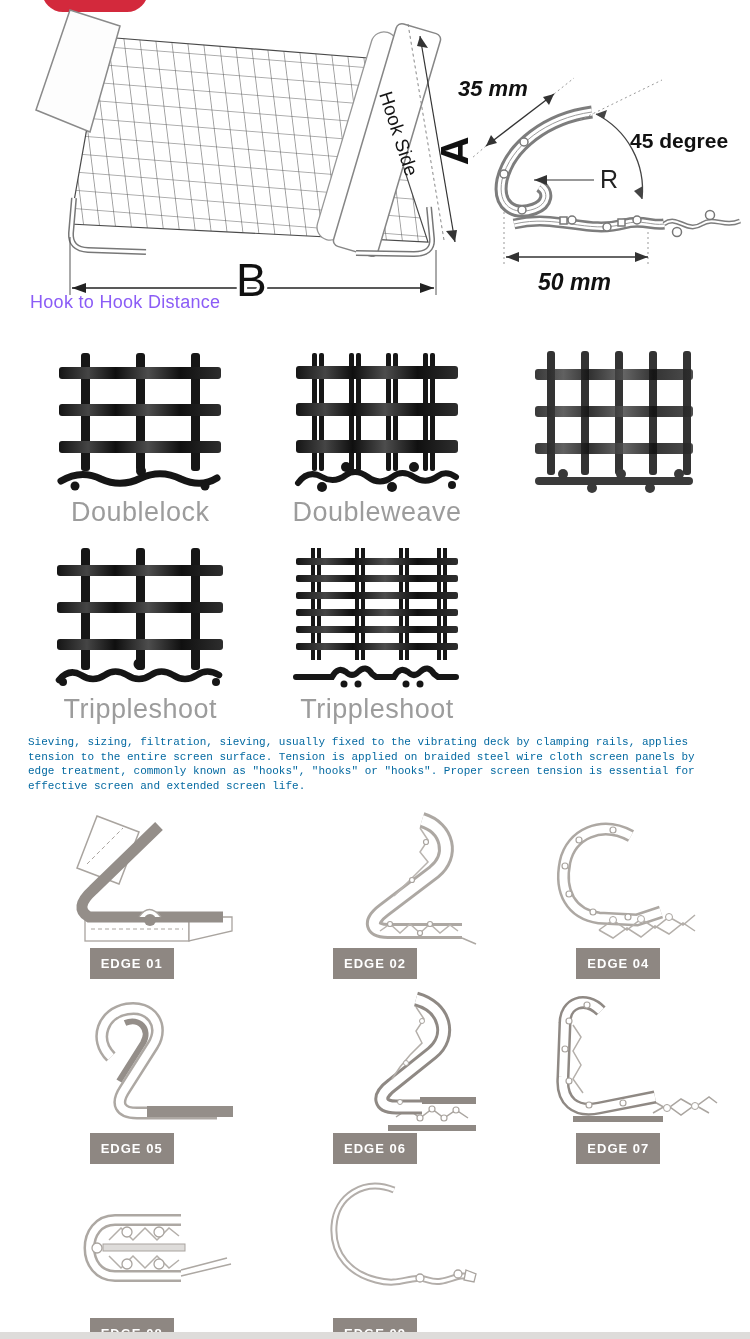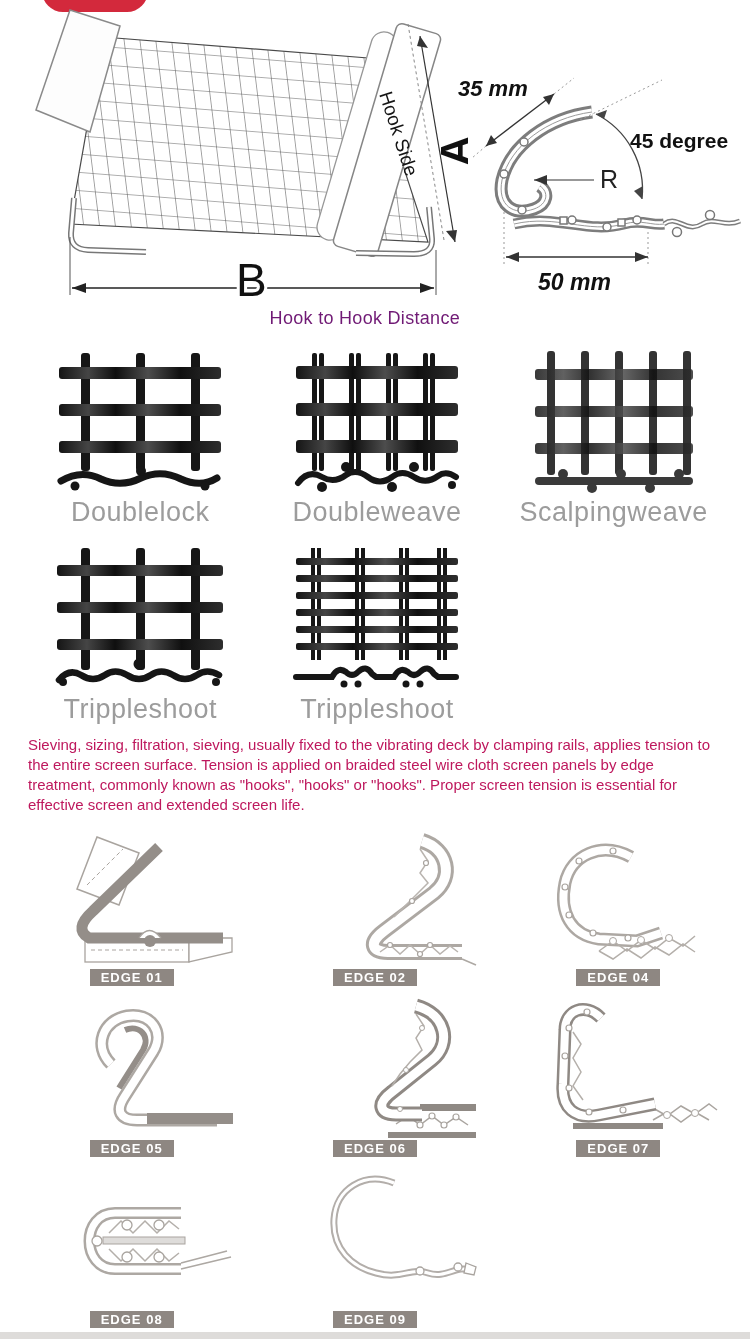--- a/index.html
+++ b/index.html
@@ -6,34 +6,34 @@
   body{width:750px;height:1339px;background:#ffffff;font-family:"Liberation Sans",sans-serif;position:relative;overflow:hidden;}
   .page{position:relative;width:750px;height:1339px;}
 
   
   .red-tab{position:absolute;left:42px;top:-30px;width:106px;height:42px;border-radius:21px;background:#d3293c;}
 
   
   .hero{position:relative;width:750px;height:345px;}
   .mesh-svg{position:absolute;left:8px;top:2px;}
   .cross-svg{position:absolute;left:452px;top:54px;}
-  .hero-caption{position:absolute;left:30px;top:308px;width:430px;text-align:right;font-size:18px;color:#701a75;letter-spacing:.3px;}
+  .hero-caption{position:absolute;left:30px;top:292px;width:430px;text-align:left;font-size:18px;color:#8b5cf6;letter-spacing:.3px;}
 
   
   .weave-grid{display:grid;grid-template-columns:repeat(3,1fr);padding:2px 18px 0 22px;row-gap:16px;}
   .weave-cell{display:flex;flex-direction:column;align-items:center;}
   .weave-label{font-size:27px;color:#9c9c9c;margin-top:2px;letter-spacing:.5px;}
 
   
-  .description{margin:10px 28px 6px 28px;font-size:15px;line-height:1.33;color:#be185d;}
+  .description{margin:10px 28px 6px 28px;font-size:11px;line-height:1.33;color:#0369a1;font-family:Liberation Mono, monospace;}
 
   
   .edge-grid{display:grid;grid-template-columns:repeat(3,1fr);padding:0 10px;row-gap:6px;}
   .edge-cell{display:flex;flex-direction:column;align-items:center;}
-  .edge-badge{display:inline-block;background:#8e8782;color:#fff;font-weight:bold;font-size:13px;letter-spacing:1px;padding:1px 11px;margin-top:2px;}
+  .edge-badge{display:inline-block;background:#8e8782;color:#fff;font-weight:bold;font-size:13px;letter-spacing:1px;padding:8px 11px;margin-top:2px;}
 
   .bottom-strip{position:absolute;left:0;bottom:0;width:750px;height:7px;background:#dedcda;}
   svg text{font-family:"Liberation Sans",sans-serif;}
 </style>
 </head>
 <body>
 
 <div class="page">
 
   <div class="red-tab"></div>
@@ -193,21 +193,20 @@
         <rect x="6" y="22" width="158" height="11" rx="3" fill="url(#mg)" opacity="0.85"></rect>
           <rect x="6" y="59" width="158" height="11" rx="3" fill="url(#mg)" opacity="0.85"></rect>
           <rect x="6" y="96" width="158" height="11" rx="3" fill="url(#mg)" opacity="0.85"></rect>
         <rect x="6" y="130" width="158" height="8" rx="4" fill="#3a3a3a"></rect>
         <circle cx="34" cy="127" r="5" fill="#3a3a3a"></circle>
           <circle cx="92" cy="127" r="5" fill="#3a3a3a"></circle>
           <circle cx="150" cy="127" r="5" fill="#3a3a3a"></circle>
         <circle cx="63" cy="141" r="5" fill="#3a3a3a"></circle>
           <circle cx="121" cy="141" r="5" fill="#3a3a3a"></circle>
       </svg>
-      <div class="weave-label">Scalpingweave</div>
     </div>
 
 
     <div class="weave-cell">
       <svg width="170" height="148" viewBox="0 0 170 148">
         <rect x="26" y="4" width="9" height="122" rx="3" fill="#161616"></rect>
           <rect x="81" y="4" width="9" height="122" rx="3" fill="#161616"></rect>
           <rect x="136" y="4" width="9" height="122" rx="3" fill="#161616"></rect>
         <rect x="2" y="21" width="166" height="11" rx="3" fill="url(#mg)"></rect>
           <rect x="2" y="58" width="166" height="11" rx="3" fill="url(#mg)"></rect>

